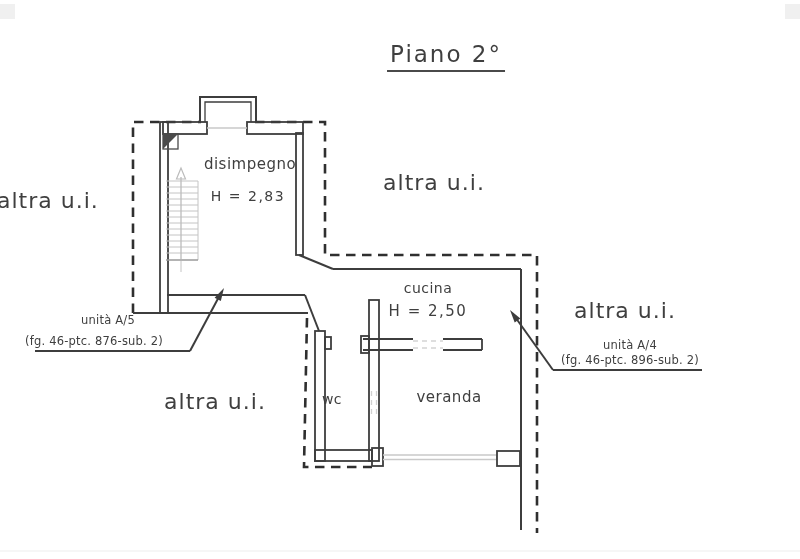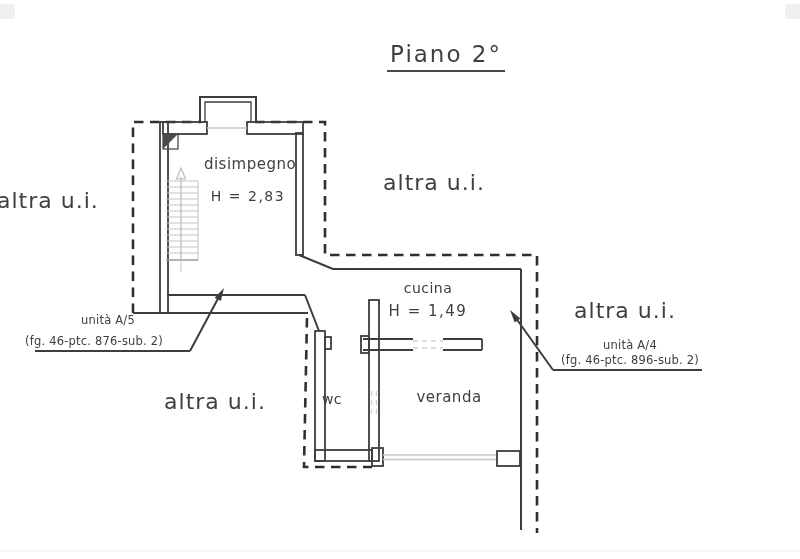--- a/index.html
+++ b/index.html
@@ -132,21 +132,21 @@
       <polygon points="510,310 520.4,318.5 514.7,322.6" fill="#3d3d3d" stroke="none"></polygon>
     </g>
   </svg>
 
   <div class="lbl title ctr" style="left:446px;top:41px;">Piano 2°</div>
 
   <div class="lbl room ctr" style="left:250px;top:155px;">disimpegno</div>
   <div class="lbl hval ctr" style="left:248px;top:188px;">H = 2,83</div>
 
   <div class="lbl room ctr" style="left:428px;top:280px;font-size:14px;">cucina</div>
-  <div class="lbl hval ctr" style="left:428px;top:302px;font-size:15px;">H = 1,49</div>
+  <div class="lbl hval ctr" style="left:428px;top:302px;font-size:15px;">H = 2,50</div>
 
   <div class="lbl room ctr" style="left:332px;top:391px;font-size:14px;">wc</div>
   <div class="lbl room ctr" style="left:449px;top:388px;">veranda</div>
 
   <div class="lbl altra" style="left:-3px;top:188px;">altra u.i.</div>
   <div class="lbl altra ctr" style="left:434px;top:170px;">altra u.i.</div>
   <div class="lbl altra ctr" style="left:625px;top:298px;">altra u.i.</div>
   <div class="lbl altra ctr" style="left:215px;top:389px;">altra u.i.</div>
 
   <div class="lbl anno ctr" style="left:108px;top:313px;">unità A/5</div>

